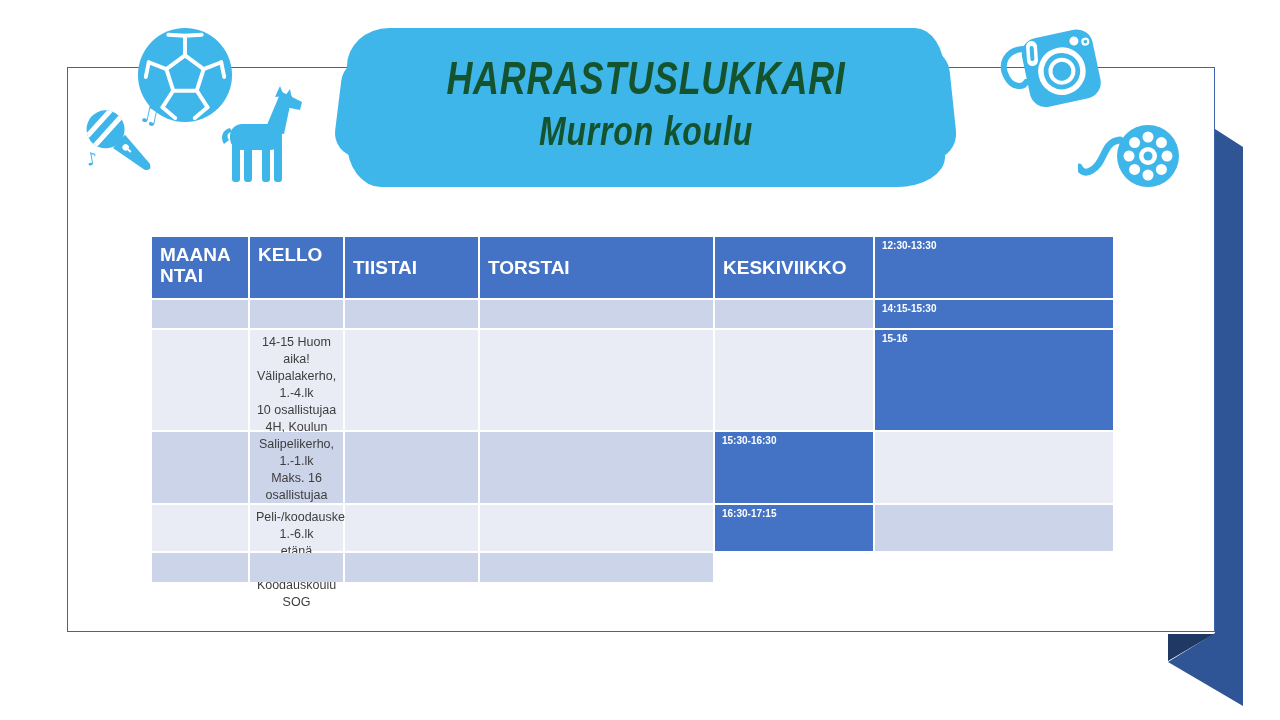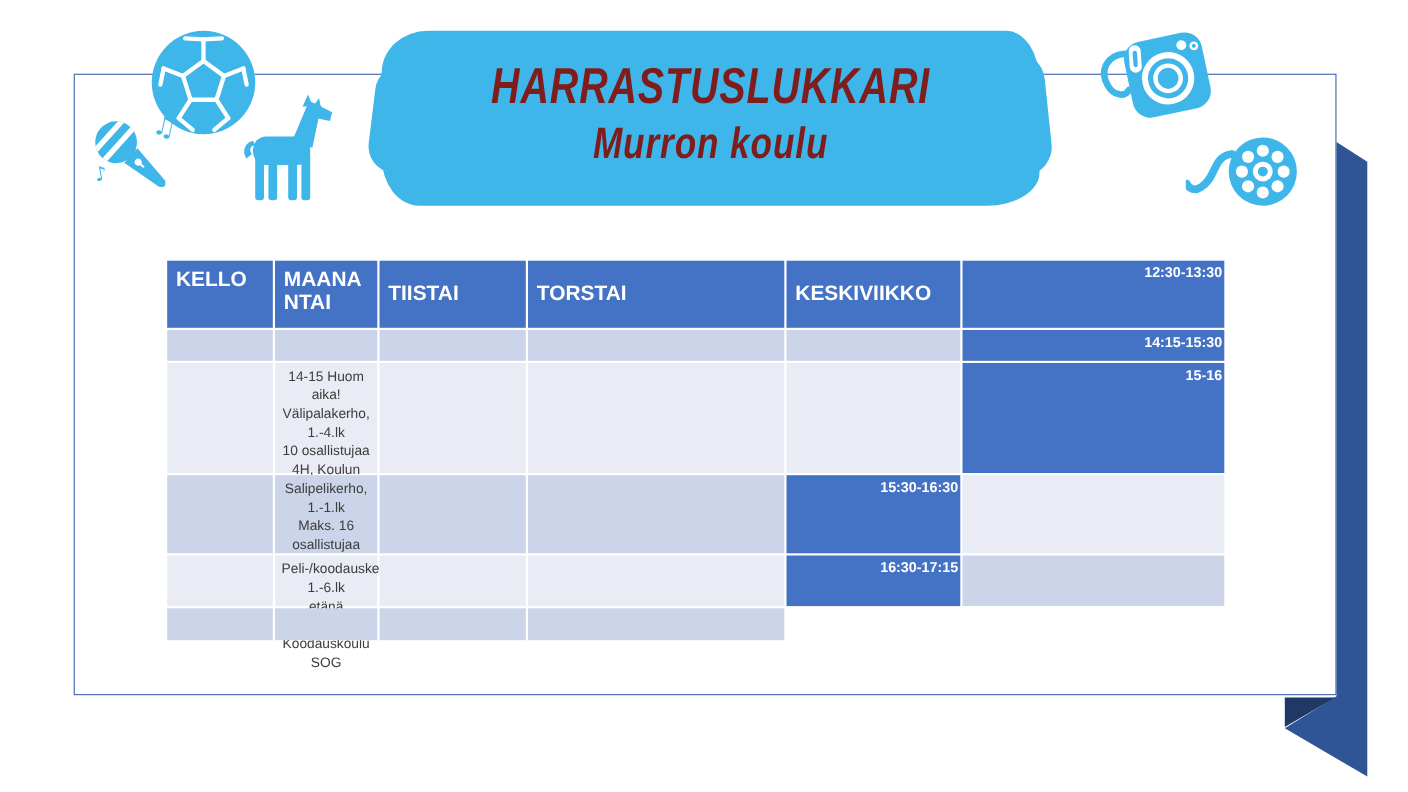--- a/index.html
+++ b/index.html
@@ -21,21 +21,21 @@
     border-radius:42px 30px 48px 34px / 38px 46px 30px 44px;
   }
   .brush::before{
     content:"";position:absolute;left:-9px;top:32px;width:58px;height:98px;
     background:var(--accent,#3eb6e9);border-radius:24px;transform:rotate(7deg);
   }
   .brush::after{
     content:"";position:absolute;right:-8px;top:20px;width:52px;height:112px;
     background:var(--accent,#3eb6e9);border-radius:26px;transform:rotate(-6deg);
   }
-  .title-wrap{position:absolute;left:347px;top:28px;width:598px;z-index:3;text-align:center;color:#7f1d1d;padding-top:0;}
+  .title-wrap{position:absolute;left:347px;top:28px;width:598px;z-index:3;text-align:center;color:#14532d;padding-top:0;}
   .title-line1{
     margin-top:26px;font-size:46px;font-weight:700;font-style:italic;
     transform:scaleX(0.78);letter-spacing:1px;line-height:1.05;white-space:nowrap;
   }
   .title-line2{
     margin-top:8px;font-size:40px;font-weight:700;font-style:italic;
     transform:scaleX(0.80);letter-spacing:1px;line-height:1.05;white-space:nowrap;
   }
   
   .icon{position:absolute;color:var(--accent,#3eb6e9);z-index:2;}
@@ -48,22 +48,22 @@
     grid-template-rows:61px 28px 100px 71px 46px 29px;
     gap:2px;
   }
   .th{
     background:var(--header-blue,#4472c4);color:#fff;font-weight:700;font-size:19px;
     padding:7px 8px;display:flex;align-items:center;line-height:1.12;
   }
   .th--top{align-items:flex-start;}
   .th--break{align-items:flex-start;word-break:break-all;}
   .time{
-    background:var(--header-blue,#4472c4);color:#fff;font-weight:700;font-size:13px;
-    padding:3px 2px 0 7px;line-height:1.2;text-align:right;
+    background:var(--header-blue,#4472c4);color:#fff;font-weight:700;font-size:10px;
+    padding:3px 2px 0 7px;line-height:1.2;
   }
   .cell{
     font-size:12.5px;line-height:17px;color:var(--cell-text,#3d3d3d);
     text-align:center;padding:4px 6px 0 6px;white-space:pre-line;
   }
   .band-a{background:var(--band-dark,#ccd4e9);}
   .band-b{background:var(--band-light,#e9ecf5);}
 </style>
 </head>
 <body>
@@ -147,22 +147,22 @@
     </g>
   </svg>
 
   <div class="brush"></div>
   <div class="title-wrap">
     <div class="title-line1">HARRASTUSLUKKARI</div>
     <div class="title-line2">Murron koulu</div>
   </div>
 
   <div class="schedule">
+    <div class="th th--break">MAANANTAI</div>
     <div class="th th--top">KELLO</div>
-    <div class="th th--break">MAANANTAI</div>
     <div class="th">TIISTAI</div>
     <div class="th">TORSTAI</div>
     <div class="th">KESKIVIIKKO</div>
 
     <div class="time">12:30-13:30</div>
     <div class="cell band-a"></div>
     <div class="cell band-a"></div>
     <div class="cell band-a"></div>
     <div class="cell band-a"></div>
     <div class="cell band-a"></div>

